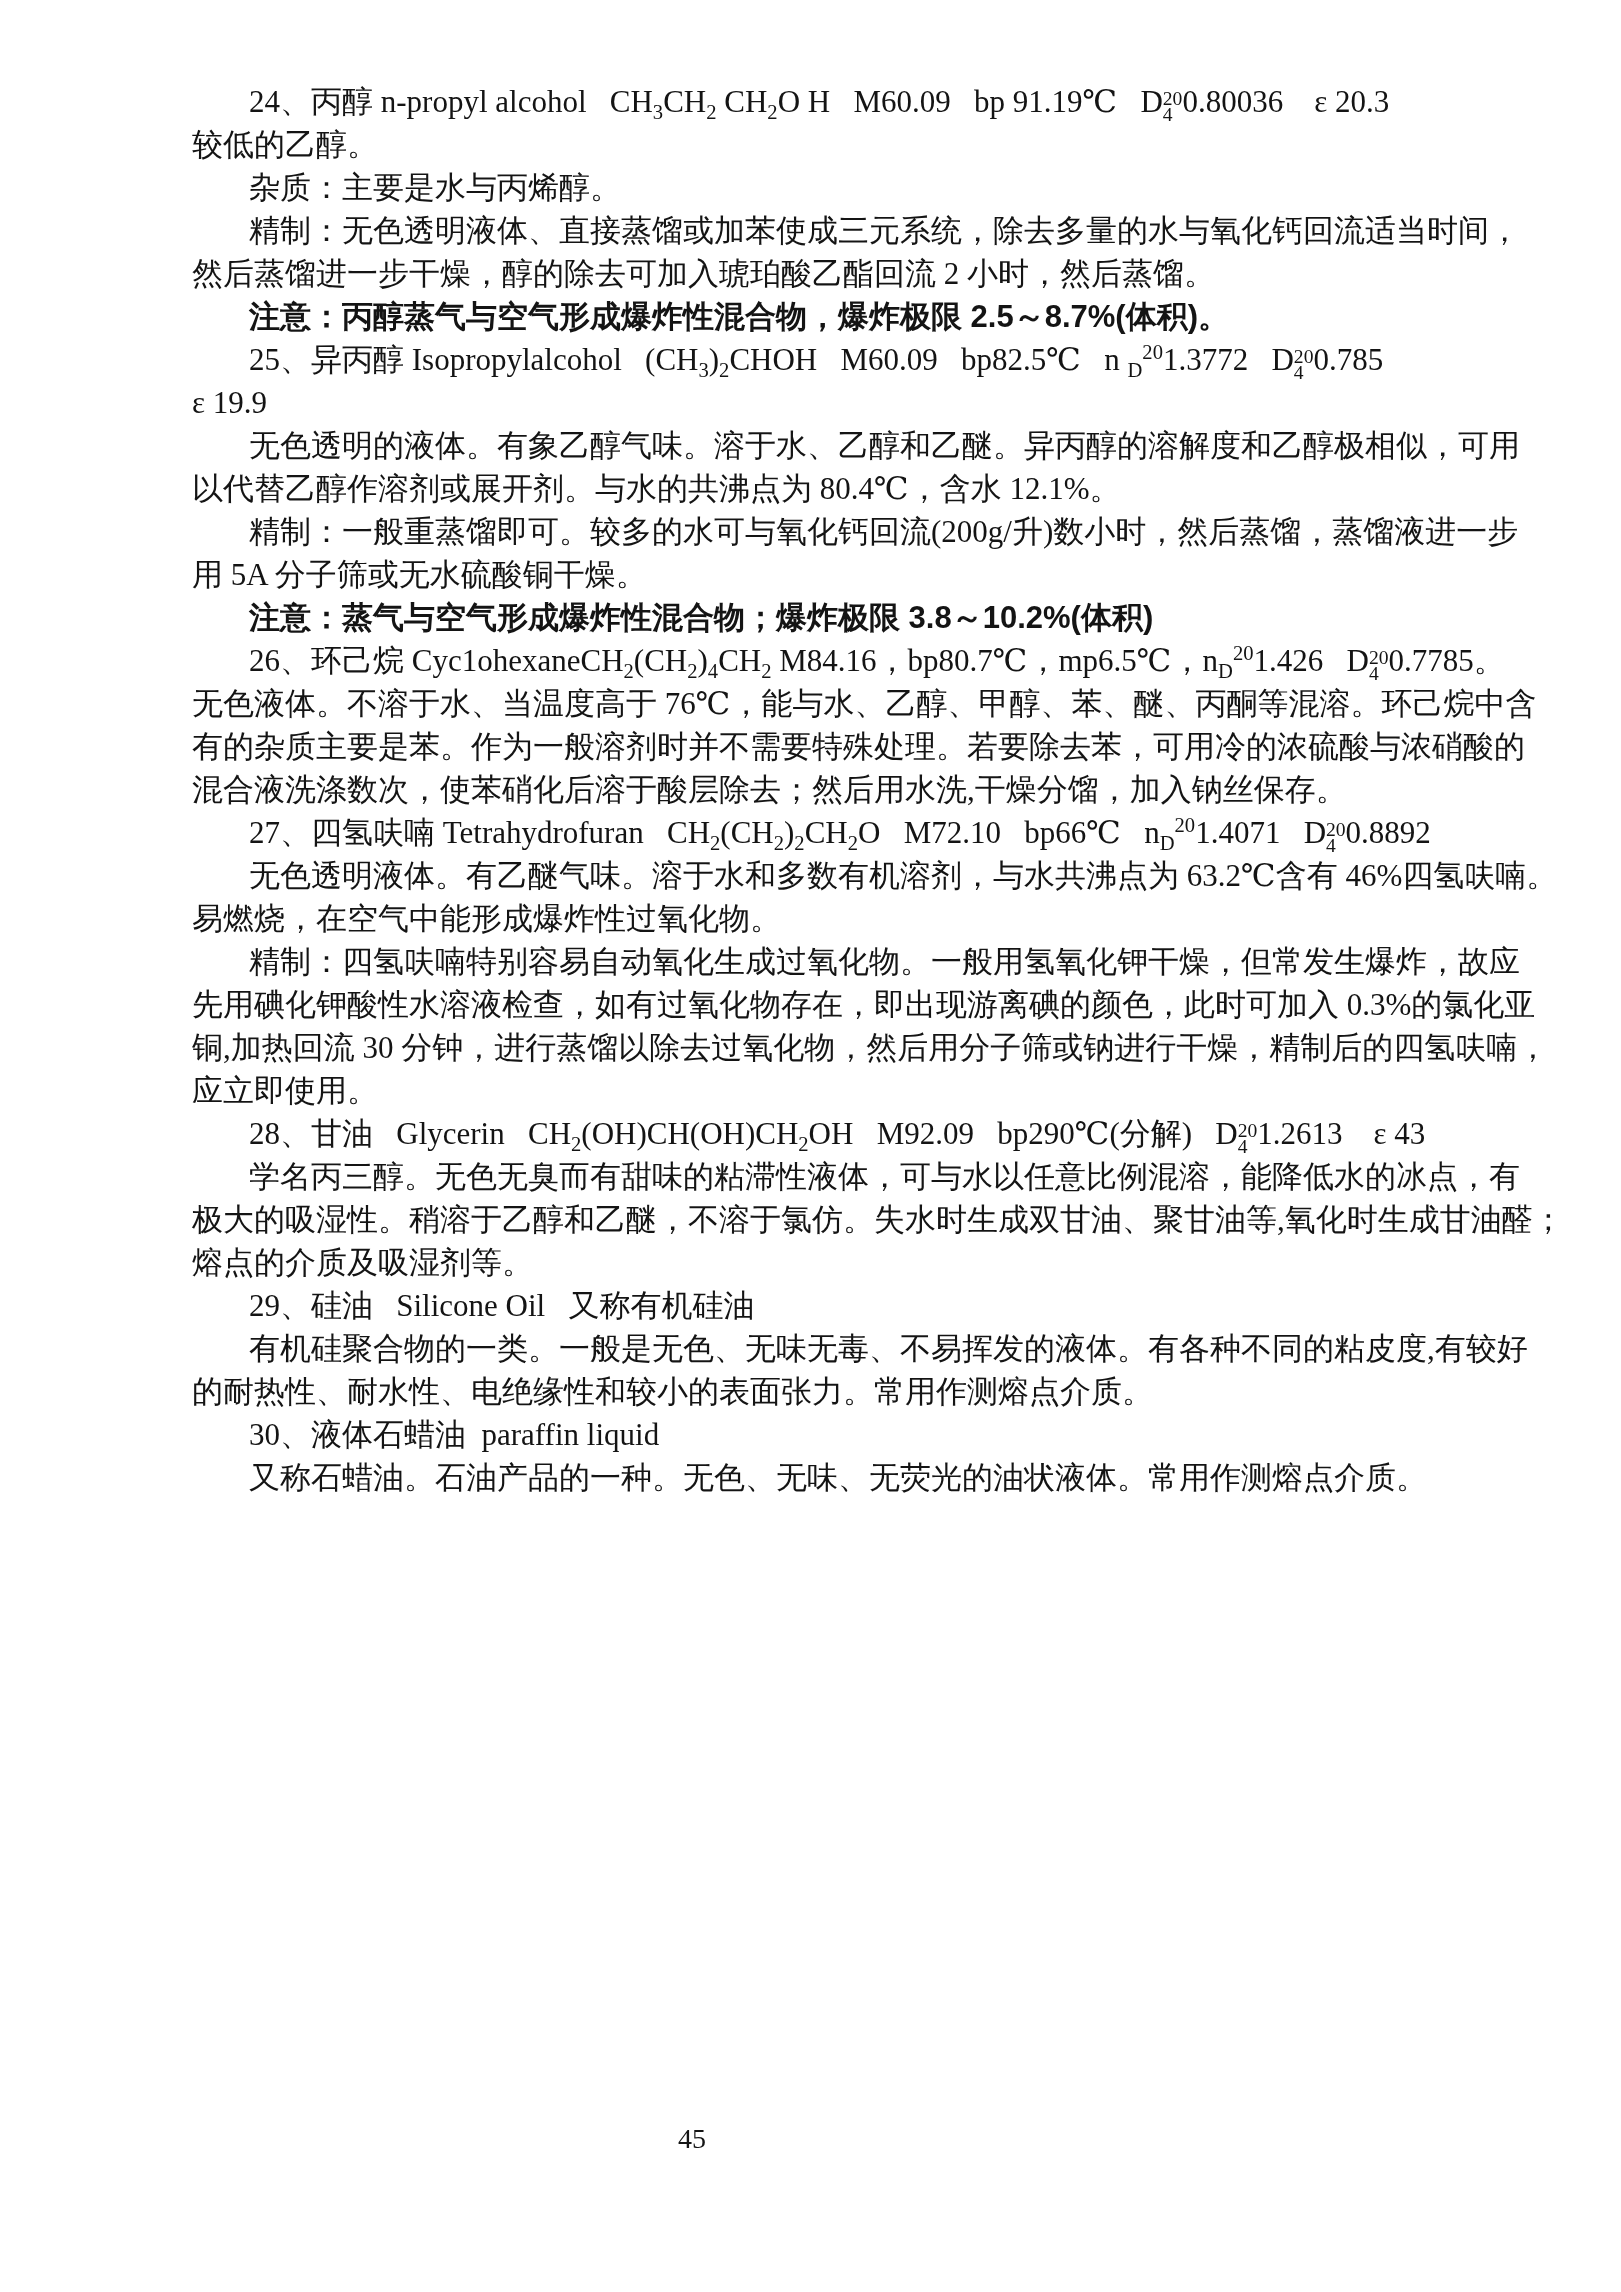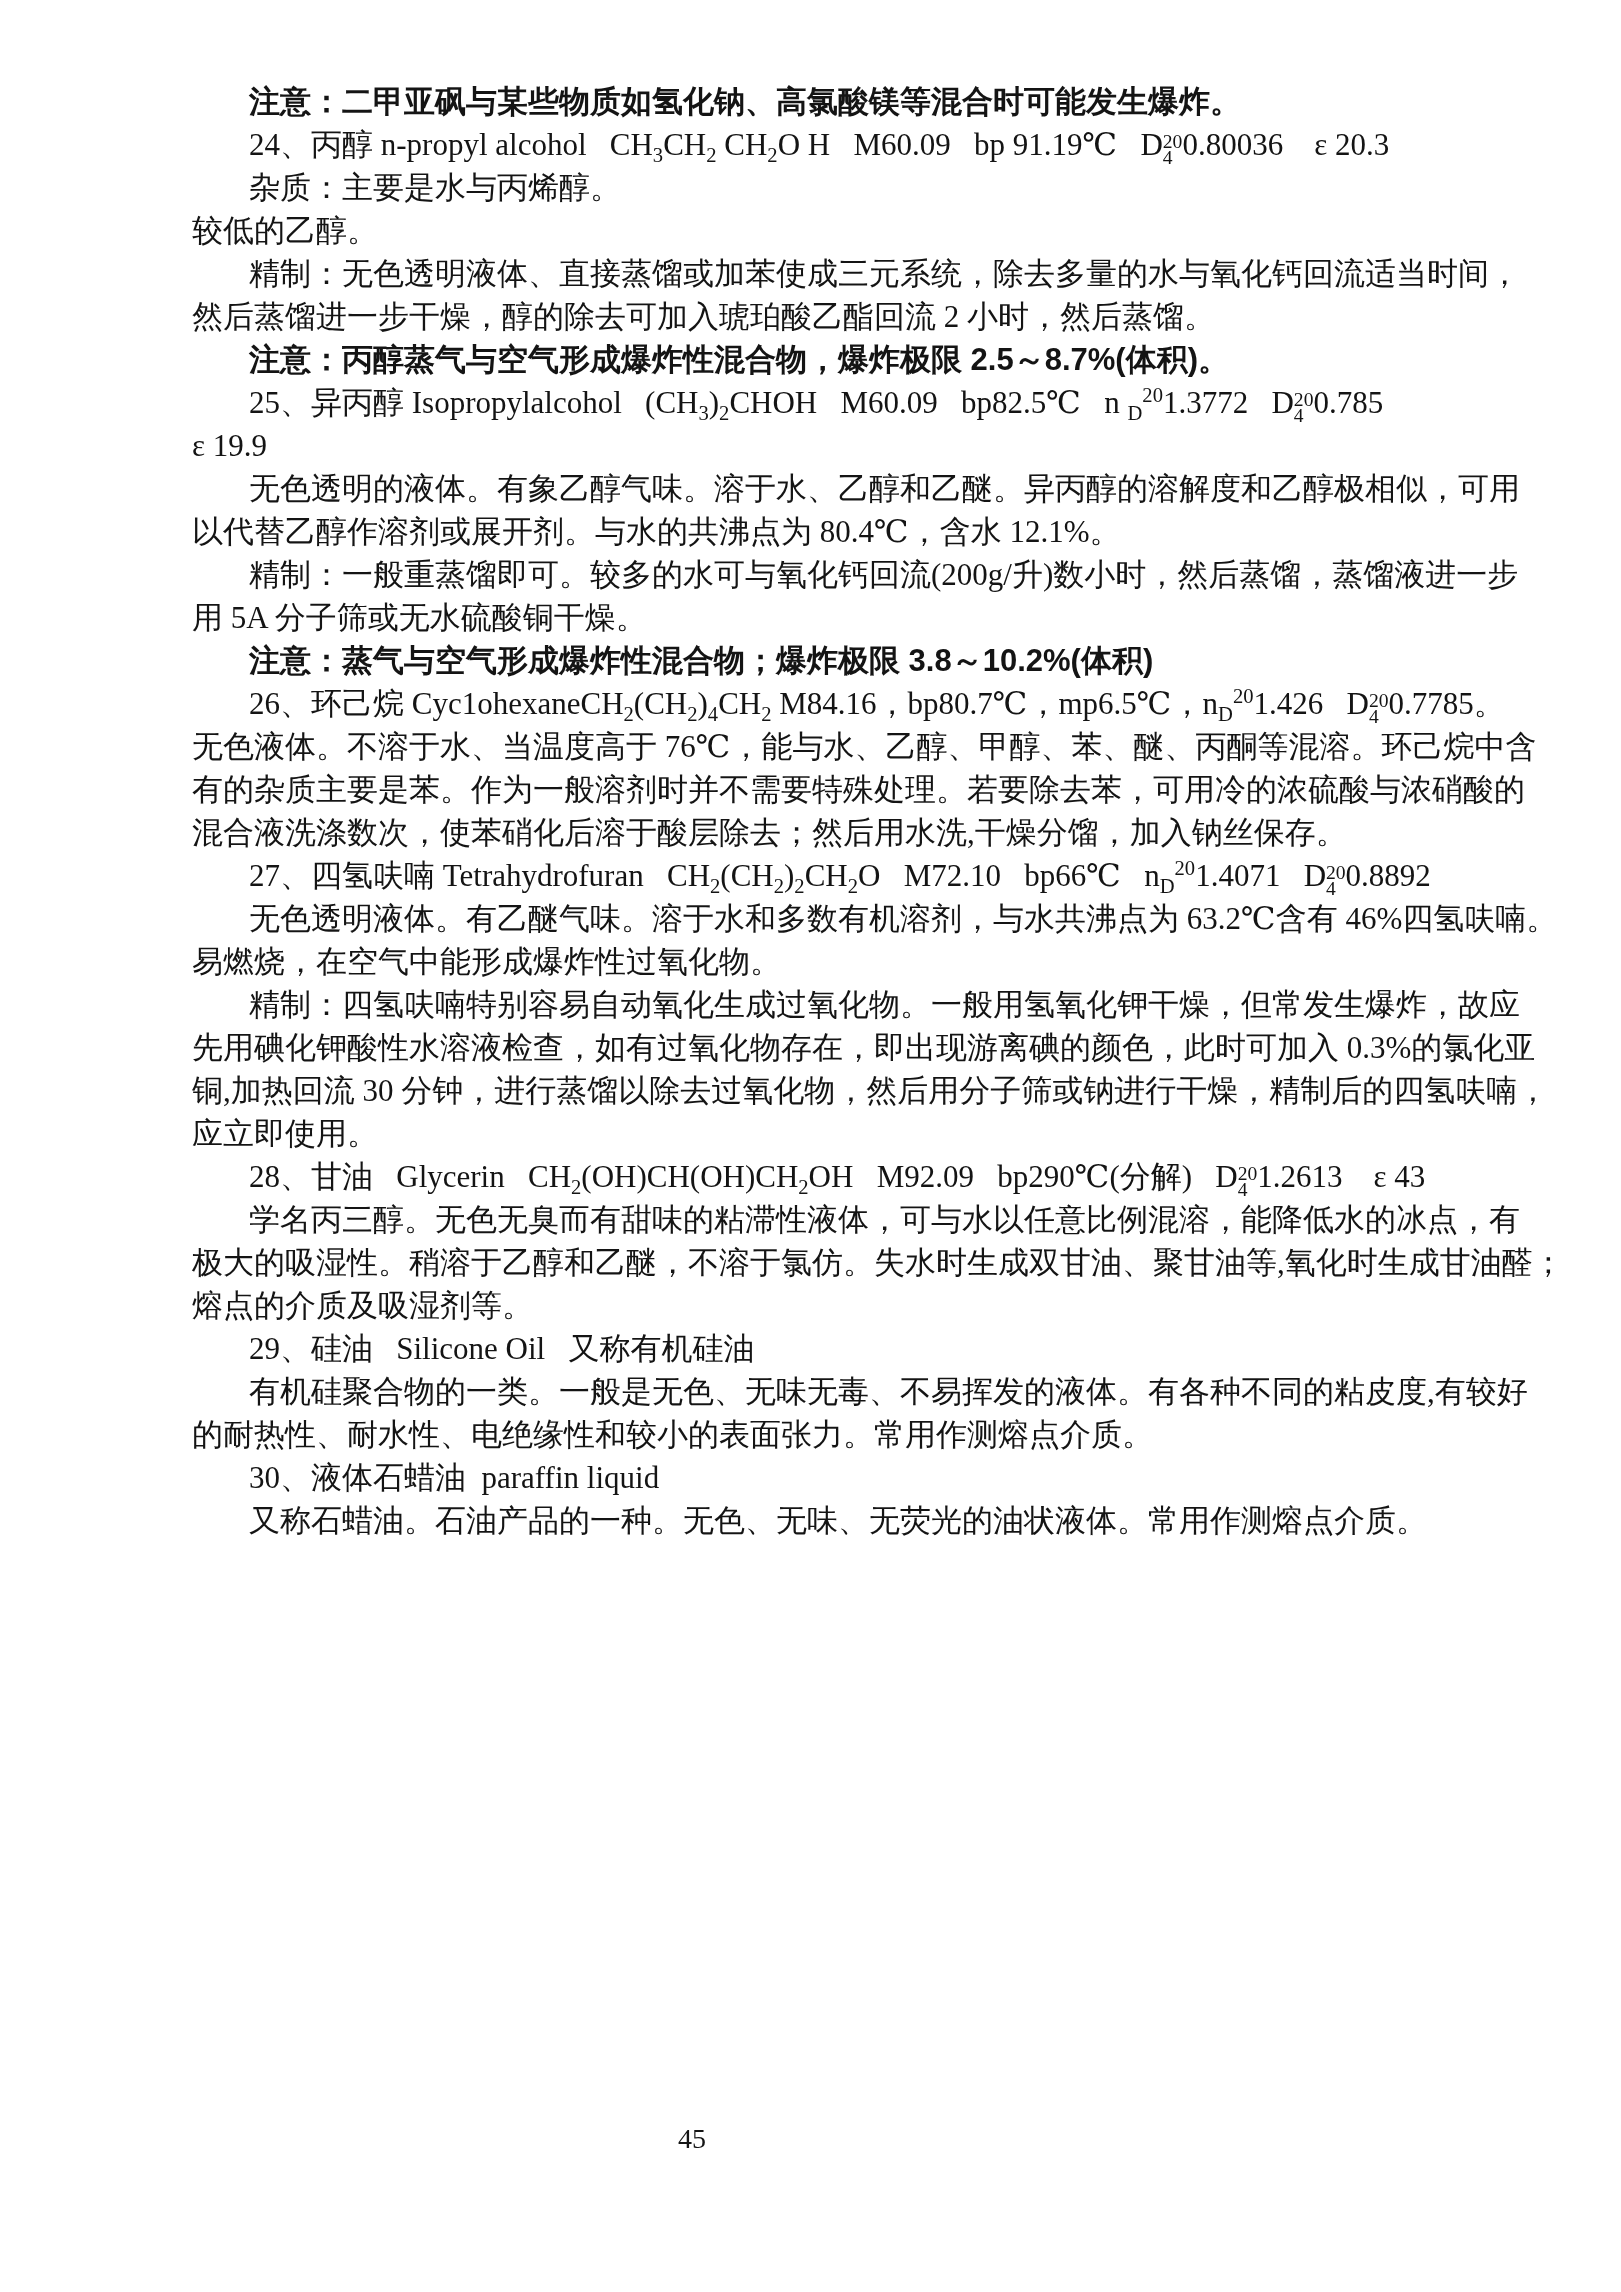--- a/index.html
+++ b/index.html
@@ -45,24 +45,23 @@
     text-align:center;
     font-size:28px;
     color:#141414;
   }
 </style>
 </head>
 <body>
 
 <div class="sheet">
   <div class="text-block">
-      <div class="line indent bold"><span>注意：二甲亚砜与某些物质如氢化钠、高氯酸镁等混合时可能发生爆炸。</span></div>
       <div class="line indent"><span>24、丙醇 n-propyl alcohol   CH</span><sub>3</sub><span>CH</span><sub>2</sub><span> CH</span><sub>2</sub><span>O H   M60.09   bp 91.19℃   D</span><span class="stk"><span>20</span><span>4</span></span><span>0.80036    ε 20.3</span></div>
+      <div class="line"><span>较低的乙醇。</span></div>
       <div class="line indent"><span>杂质：主要是水与丙烯醇。</span></div>
-      <div class="line"><span>较低的乙醇。</span></div>
       <div class="line indent"><span>精制：无色透明液体、直接蒸馏或加苯使成三元系统，除去多量的水与氧化钙回流适当时间，</span></div>
       <div class="line"><span>然后蒸馏进一步干燥，醇的除去可加入琥珀酸乙酯回流 2 小时，然后蒸馏。</span></div>
       <div class="line indent bold"><span>注意：丙醇蒸气与空气形成爆炸性混合物，爆炸极限 2.5～8.7%(体积)。</span></div>
       <div class="line indent"><span>25、异丙醇 Isopropylalcohol   (CH</span><sub>3</sub><span>)</span><sub>2</sub><span>CHOH   M60.09   bp82.5℃   n </span><sub>D</sub><sup>20</sup><span>1.3772   D</span><span class="stk"><span>20</span><span>4</span></span><span>0.785</span></div>
       <div class="line"><span>ε 19.9</span></div>
       <div class="line indent"><span>无色透明的液体。有象乙醇气味。溶于水、乙醇和乙醚。异丙醇的溶解度和乙醇极相似，可用</span></div>
       <div class="line"><span>以代替乙醇作溶剂或展开剂。与水的共沸点为 80.4℃，含水 12.1%。</span></div>
       <div class="line indent"><span>精制：一般重蒸馏即可。较多的水可与氧化钙回流(200g/升)数小时，然后蒸馏，蒸馏液进一步</span></div>
       <div class="line"><span>用 5A 分子筛或无水硫酸铜干燥。</span></div>
       <div class="line indent bold"><span>注意：蒸气与空气形成爆炸性混合物；爆炸极限 3.8～10.2%(体积)</span></div>

